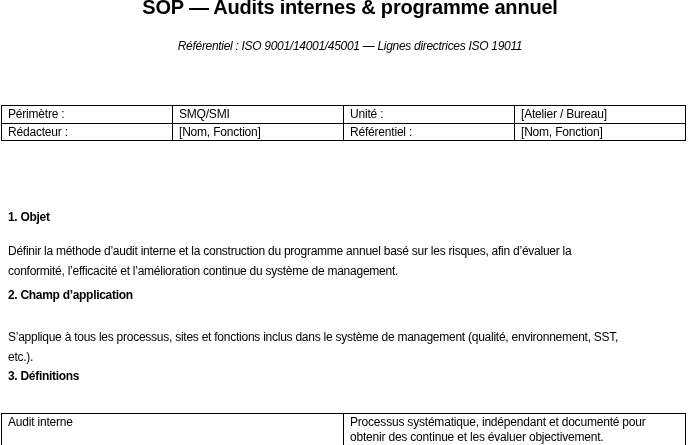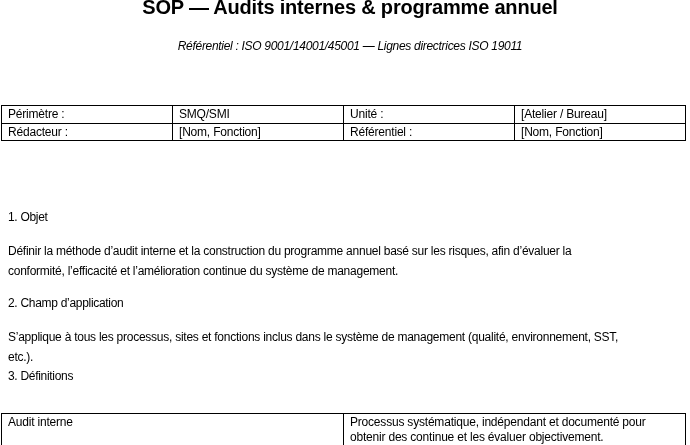--- a/index.html
+++ b/index.html
@@ -19,21 +19,21 @@
   table.meta {
     position: absolute; left: 1px; top: 105px; width: 684px;
     border-collapse: collapse; table-layout: fixed;
     font-size: 12px; letter-spacing: -0.2px;
   }
   table.meta td {
     border: 1px solid #000; padding: 0 6px; height: 16.5px; line-height: 16px;
     white-space: nowrap; overflow: hidden;
   }
   .h {
-    position: absolute; left: 8px; font-size: 12px; font-weight: normal; letter-spacing: -0.3px;
+    position: absolute; left: 8px; font-size: 12px; font-weight: bold; letter-spacing: -0.3px;
   }
   .p {
     position: absolute; left: 8px; width: 684px; font-size: 12px; line-height: 20px; letter-spacing: -0.25px;
   }
   table.defs {
     position: absolute; left: 1px; top: 413px; width: 684px;
     border-collapse: collapse; table-layout: fixed;
     font-size: 12px; letter-spacing: -0.2px;
   }
   table.defs td {
@@ -66,21 +66,21 @@
     <td>Référentiel :</td>
     <td>[Nom, Fonction]</td>
   </tr>
 </tbody>
   </table>
 
 <div class="h" style="top:210px">1. Objet</div>
 <div class="p" style="top:241px">Définir la méthode d’audit interne et la construction du programme annuel basé sur les risques, afin d’évaluer la</div>
 <div class="p" style="top:261px">conformité, l’efficacité et l’amélioration continue du système de management.</div>
 
-<div class="h" style="top:296px">2. Champ d’application</div>
+<div class="h" style="top:288px">2. Champ d’application</div>
 <div class="p" style="top:327px">S’applique à tous les processus, sites et fonctions inclus dans le système de management (qualité, environnement, SST,</div>
 <div class="p" style="top:347px">etc.).</div>
 
 <div class="h" style="top:369px">3. Définitions</div>
 
 <table class="defs">
   <colgroup>
       <col style="width:342px">
       <col style="width:342px">
     </colgroup>

